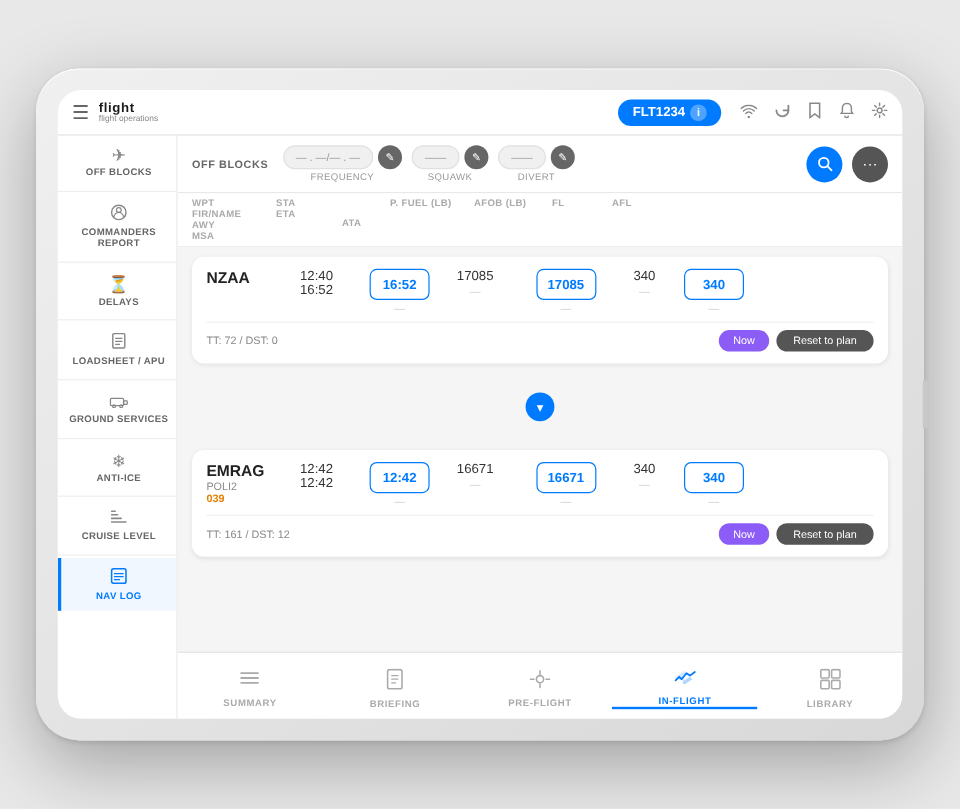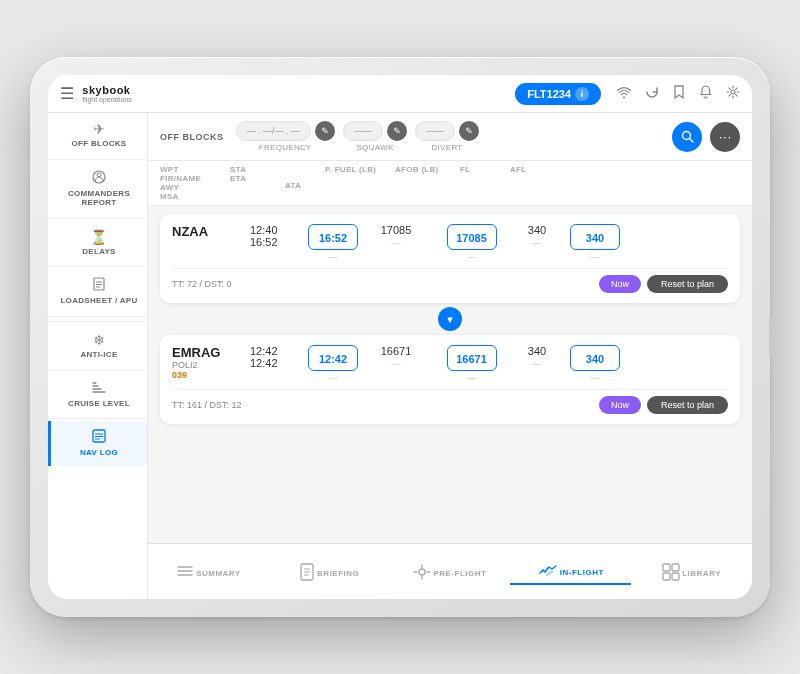--- a/index.html
+++ b/index.html
@@ -292,21 +292,21 @@
     .th.fl { width: 50px; }
     .th.afl { width: 50px; }
 
     
     .rows-area {
       flex: 1;
       overflow-y: auto;
       padding: 8px 12px;
       display: flex;
       flex-direction: column;
-      gap: 0;
+      gap: 20px;
     }
 
     
     .nav-card {
       background: #fff;
       border-radius: 10px;
       padding: 10px 12px;
       box-shadow: 0 1px 4px rgba(0,0,0,0.08);
     }
 
@@ -444,21 +444,21 @@
       border-top: 1px solid #e0e0e0;
       height: 56px;
       display: flex;
       align-items: center;
       flex-shrink: 0;
     }
 
     .tab-item {
       flex: 1;
       display: flex;
-      flex-direction: row;
+      flex-direction: column;
       align-items: center;
       justify-content: center;
       cursor: pointer;
       gap: 2px;
       padding-top: 4px;
     }
 
     .tab-icon {
       font-size: 16px;
       color: #aaa;
@@ -494,21 +494,21 @@
   </style>
 </head>
 <body>
 
 <div class="tablet-outer">
   <div class="tablet-screen">
 
     <div class="top-bar">
       <span class="menu-icon">☰</span>
       <div class="skybook-logo">
-        <span class="brand">skybook</span>
+        <span class="brand">flight</span>
         <span class="tagline">flight operations</span>
       </div>
       <button class="flight-id-btn">
         <span>FLT1234</span>
         <span class="info-badge">i</span>
       </button>
       <div class="top-icons">
         <span class="top-icon">
           <svg width="14" height="12" viewBox="0 0 14 12" fill="none">
             <path d="M7 9.5a1 1 0 100 2 1 1 0 000-2z" fill="#888"></path>
@@ -572,20 +572,31 @@
             <svg width="14" height="14" viewBox="0 0 14 14" fill="none">
               <rect x="2" y="1" width="10" height="12" rx="1" stroke="#888" stroke-width="1.2"></rect>
               <line x1="4" y1="5" x2="10" y2="5" stroke="#888" stroke-width="1"></line>
               <line x1="4" y1="7.5" x2="10" y2="7.5" stroke="#888" stroke-width="1"></line>
               <line x1="4" y1="10" x2="8" y2="10" stroke="#888" stroke-width="1"></line>
             </svg>
           </span>
           <span class="si-label">LOADSHEET / APU</span>
         </div>
         <div class="sidebar-divider"></div>
+        <div class="sidebar-item">
+          <span class="si-icon">
+            <svg width="16" height="11" viewBox="0 0 16 11" fill="none">
+              <rect x="1" y="3" width="11" height="6" rx="1" stroke="#888" stroke-width="1.1"></rect>
+              <rect x="12" y="5" width="3" height="3" rx="0.5" stroke="#888" stroke-width="1.1"></rect>
+              <circle cx="4" cy="9.5" r="1.2" stroke="#888" stroke-width="1"></circle>
+              <circle cx="10" cy="9.5" r="1.2" stroke="#888" stroke-width="1"></circle>
+            </svg>
+          </span>
+          <span class="si-label">GROUND SERVICES</span>
+        </div>
         <div class="sidebar-divider"></div>
         <div class="sidebar-item">
           <span class="si-icon">❄</span>
           <span class="si-label">ANTI-ICE</span>
         </div>
         <div class="sidebar-divider"></div>
         <div class="sidebar-item">
           <span class="si-icon">
             <svg width="14" height="12" viewBox="0 0 14 12" fill="none">
               <path d="M1 10h12M1 7h8M1 4h5M1 1h3" stroke="#888" stroke-width="1.3" stroke-linecap="round"></path>

